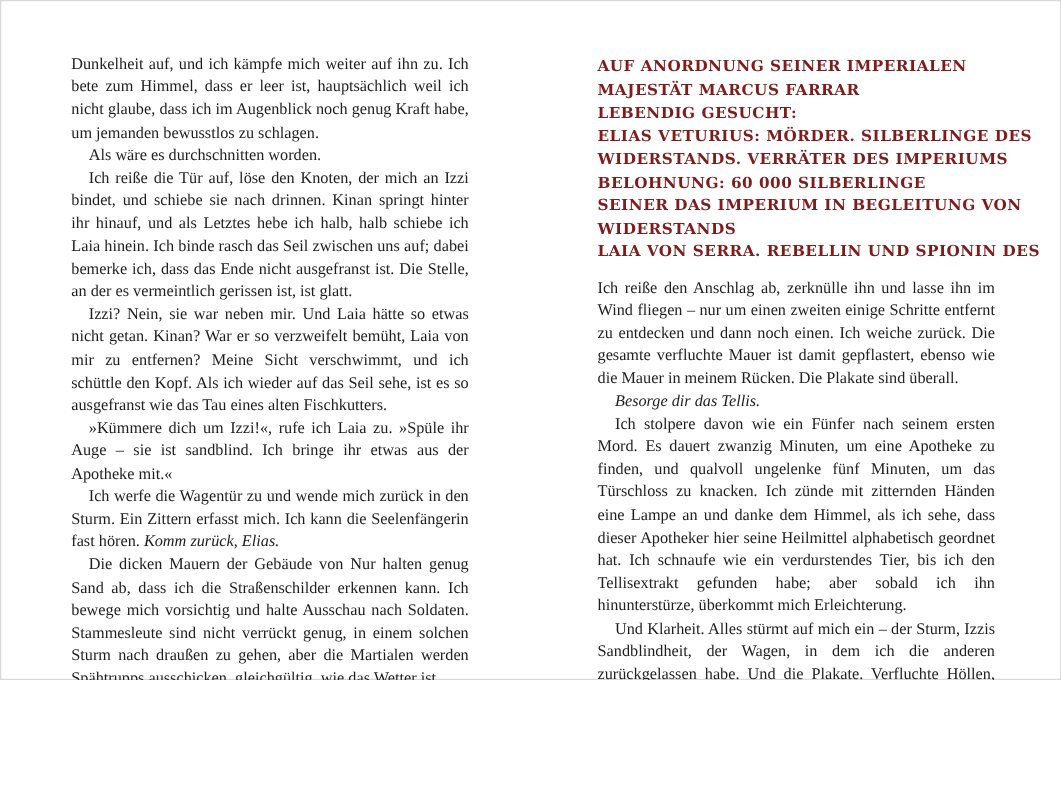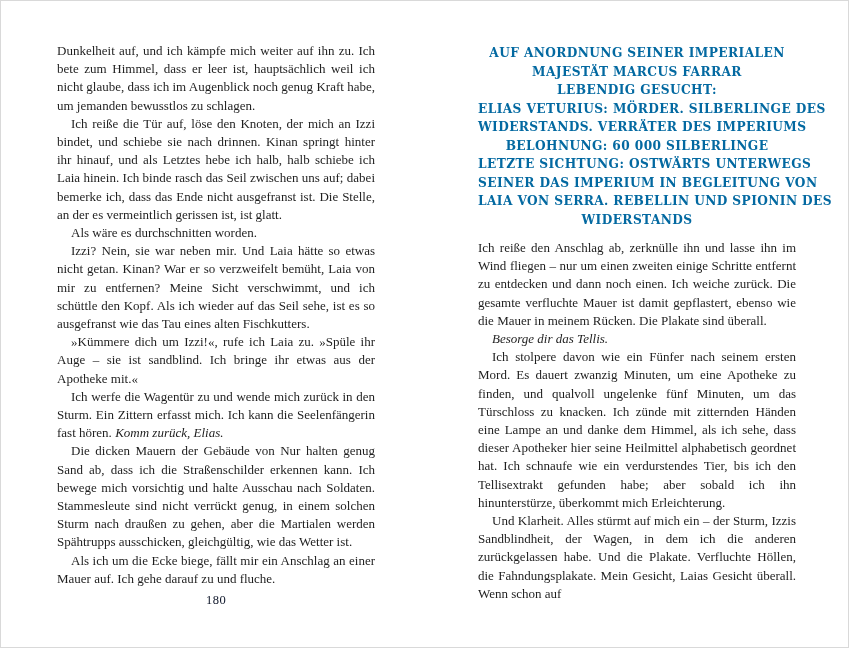--- a/index.html
+++ b/index.html
@@ -6,21 +6,21 @@
   html, body { background: #ffffff; }
   body {
     font-family: "Liberation Serif", "DejaVu Serif", serif;
     width: 849px;
     height: 648px;
     overflow: hidden;
   }
   .spread {
     position: relative;
     width: 849px;
-    height: 648px;
+    height: 544px;
     background: #ffffff;
     box-shadow: inset 0 0 0 1px #d9d9d9;
     overflow: hidden;
   }
   .text-col {
     position: absolute;
     top: 42px;
     width: 318px;
     font-size: 13px;
     line-height: 18.2px;
@@ -28,27 +28,26 @@
     text-align: justify;
     hyphens: auto;
     -webkit-hyphens: auto;
   }
   .col-left  { left: 57px; }
   .col-right { left: 478px; }
   .para { text-align: justify; }
   .para.indent { text-indent: 14px; }
   .italic { font-style: italic; }
   .poster {
-    text-align: center;
     font-family: "DejaVu Serif", "Liberation Serif", serif;
     font-weight: bold;
     font-size: 12.2px;
     line-height: 18.5px;
     letter-spacing: 0.4px;
-    color: #0369a1;
+    color: #7f1d1d;
     margin-top: 2px;
     margin-bottom: 10px;
   }
   .poster-line { white-space: nowrap; }
   .page-number {
     position: absolute;
     top: 593px;
     width: 318px;
     text-align: center;
     font-size: 12.5px;
@@ -58,41 +57,40 @@
   .pn-left  { left: 57px; }
   .pn-right { left: 478px; }
 </style>
 </head>
 <body>
 
 <div class="spread">
 
   <div class="text-col col-left" id="left-col">
       <p class="para"><span>Dunkelheit auf, und ich kämpfe mich weiter auf ihn zu. Ich bete zum Himmel, dass er leer ist, hauptsächlich weil ich nicht glaube, dass ich im Augenblick noch genug Kraft habe, um jemanden bewusstlos zu schlagen.</span></p>
+      <p class="para indent"><span>Als wäre es durchschnitten worden.</span></p>
       <p class="para indent"><span>Ich reiße die Tür auf, löse den Knoten, der mich an Izzi bindet, und schiebe sie nach drinnen. Kinan springt hinter ihr hinauf, und als Letztes hebe ich halb, halb schiebe ich Laia hinein. Ich binde rasch das Seil zwischen uns auf; dabei bemerke ich, dass das Ende nicht ausgefranst ist. Die Stelle, an der es vermeintlich gerissen ist, ist glatt.</span></p>
-      <p class="para indent"><span>Als wäre es durchschnitten worden.</span></p>
       <p class="para indent"><span>Izzi? Nein, sie war neben mir. Und Laia hätte so etwas nicht getan. Kinan? War er so verzweifelt bemüht, Laia von mir zu entfernen? Meine Sicht verschwimmt, und ich schüttle den Kopf. Als ich wieder auf das Seil sehe, ist es so ausgefranst wie das Tau eines alten Fischkutters.</span></p>
       <p class="para indent"><span>»Kümmere dich um Izzi!«, rufe ich Laia zu. »Spüle ihr Auge – sie ist sandblind. Ich bringe ihr etwas aus der Apotheke mit.«</span></p>
       <p class="para indent"><span>Ich werfe die Wagentür zu und wende mich zurück in den Sturm. Ein Zittern erfasst mich. Ich kann die Seelenfängerin fast hören. </span><span class="italic">Komm zurück, Elias.</span></p>
       <p class="para indent"><span>Die dicken Mauern der Gebäude von Nur halten genug Sand ab, dass ich die Straßenschilder erkennen kann. Ich bewege mich vorsichtig und halte Ausschau nach Soldaten. Stammesleute sind nicht verrückt genug, in einem solchen Sturm nach draußen zu gehen, aber die Martialen werden Spähtrupps ausschicken, gleichgültig, wie das Wetter ist.</span></p>
       <p class="para indent"><span>Als ich um die Ecke biege, fällt mir ein Anschlag an einer Mauer auf. Ich gehe darauf zu und fluche.</span></p>
     </div>
 
   <div class="text-col col-right">
     <div class="poster" id="poster">
         <div class="poster-line">AUF ANORDNUNG SEINER IMPERIALEN</div>
         <div class="poster-line">MAJESTÄT MARCUS FARRAR</div>
         <div class="poster-line">LEBENDIG GESUCHT:</div>
         <div class="poster-line">ELIAS VETURIUS: MÖRDER. SILBERLINGE DES</div>
         <div class="poster-line">WIDERSTANDS. VERRÄTER DES IMPERIUMS</div>
         <div class="poster-line">BELOHNUNG: 60 000 SILBERLINGE</div>
-        <div class="poster-line">LETZTE SICHTUNG: OSTWÄRTS UNTERWEGS</div>
         <div class="poster-line">SEINER DAS IMPERIUM IN BEGLEITUNG VON</div>
+        <div class="poster-line">WIDERSTANDS</div>
         <div class="poster-line">LAIA VON SERRA. REBELLIN UND SPIONIN DES</div>
-        <div class="poster-line">WIDERSTANDS</div>
       </div>
     <div id="right-col">
         <p class="para"><span>Ich reiße den Anschlag ab, zerknülle ihn und lasse ihn im Wind fliegen – nur um einen zweiten einige Schritte entfernt zu entdecken und dann noch einen. Ich weiche zurück. Die gesamte verfluchte Mauer ist damit gepflastert, ebenso wie die Mauer in meinem Rücken. Die Plakate sind überall.</span></p>
         <p class="para indent"><span class="italic">Besorge dir das Tellis.</span></p>
         <p class="para indent"><span>Ich stolpere davon wie ein Fünfer nach seinem ersten Mord. Es dauert zwanzig Minuten, um eine Apotheke zu finden, und qualvoll ungelenke fünf Minuten, um das Türschloss zu knacken. Ich zünde mit zitternden Händen eine Lampe an und danke dem Himmel, als ich sehe, dass dieser Apotheker hier seine Heilmittel alphabetisch geordnet hat. Ich schnaufe wie ein verdurstendes Tier, bis ich den Tellisextrakt gefunden habe; aber sobald ich ihn hinunterstürze, überkommt mich Erleichterung.</span></p>
         <p class="para indent"><span>Und Klarheit. Alles stürmt auf mich ein – der Sturm, Izzis Sandblindheit, der Wagen, in dem ich die anderen zurückgelassen habe. Und die Plakate. Verfluchte Höllen, die Fahndungsplakate. Mein Gesicht, Laias Gesicht überall. Wenn schon auf</span></p>
       </div>
   </div>
 
   <div class="page-number pn-left">180</div>

